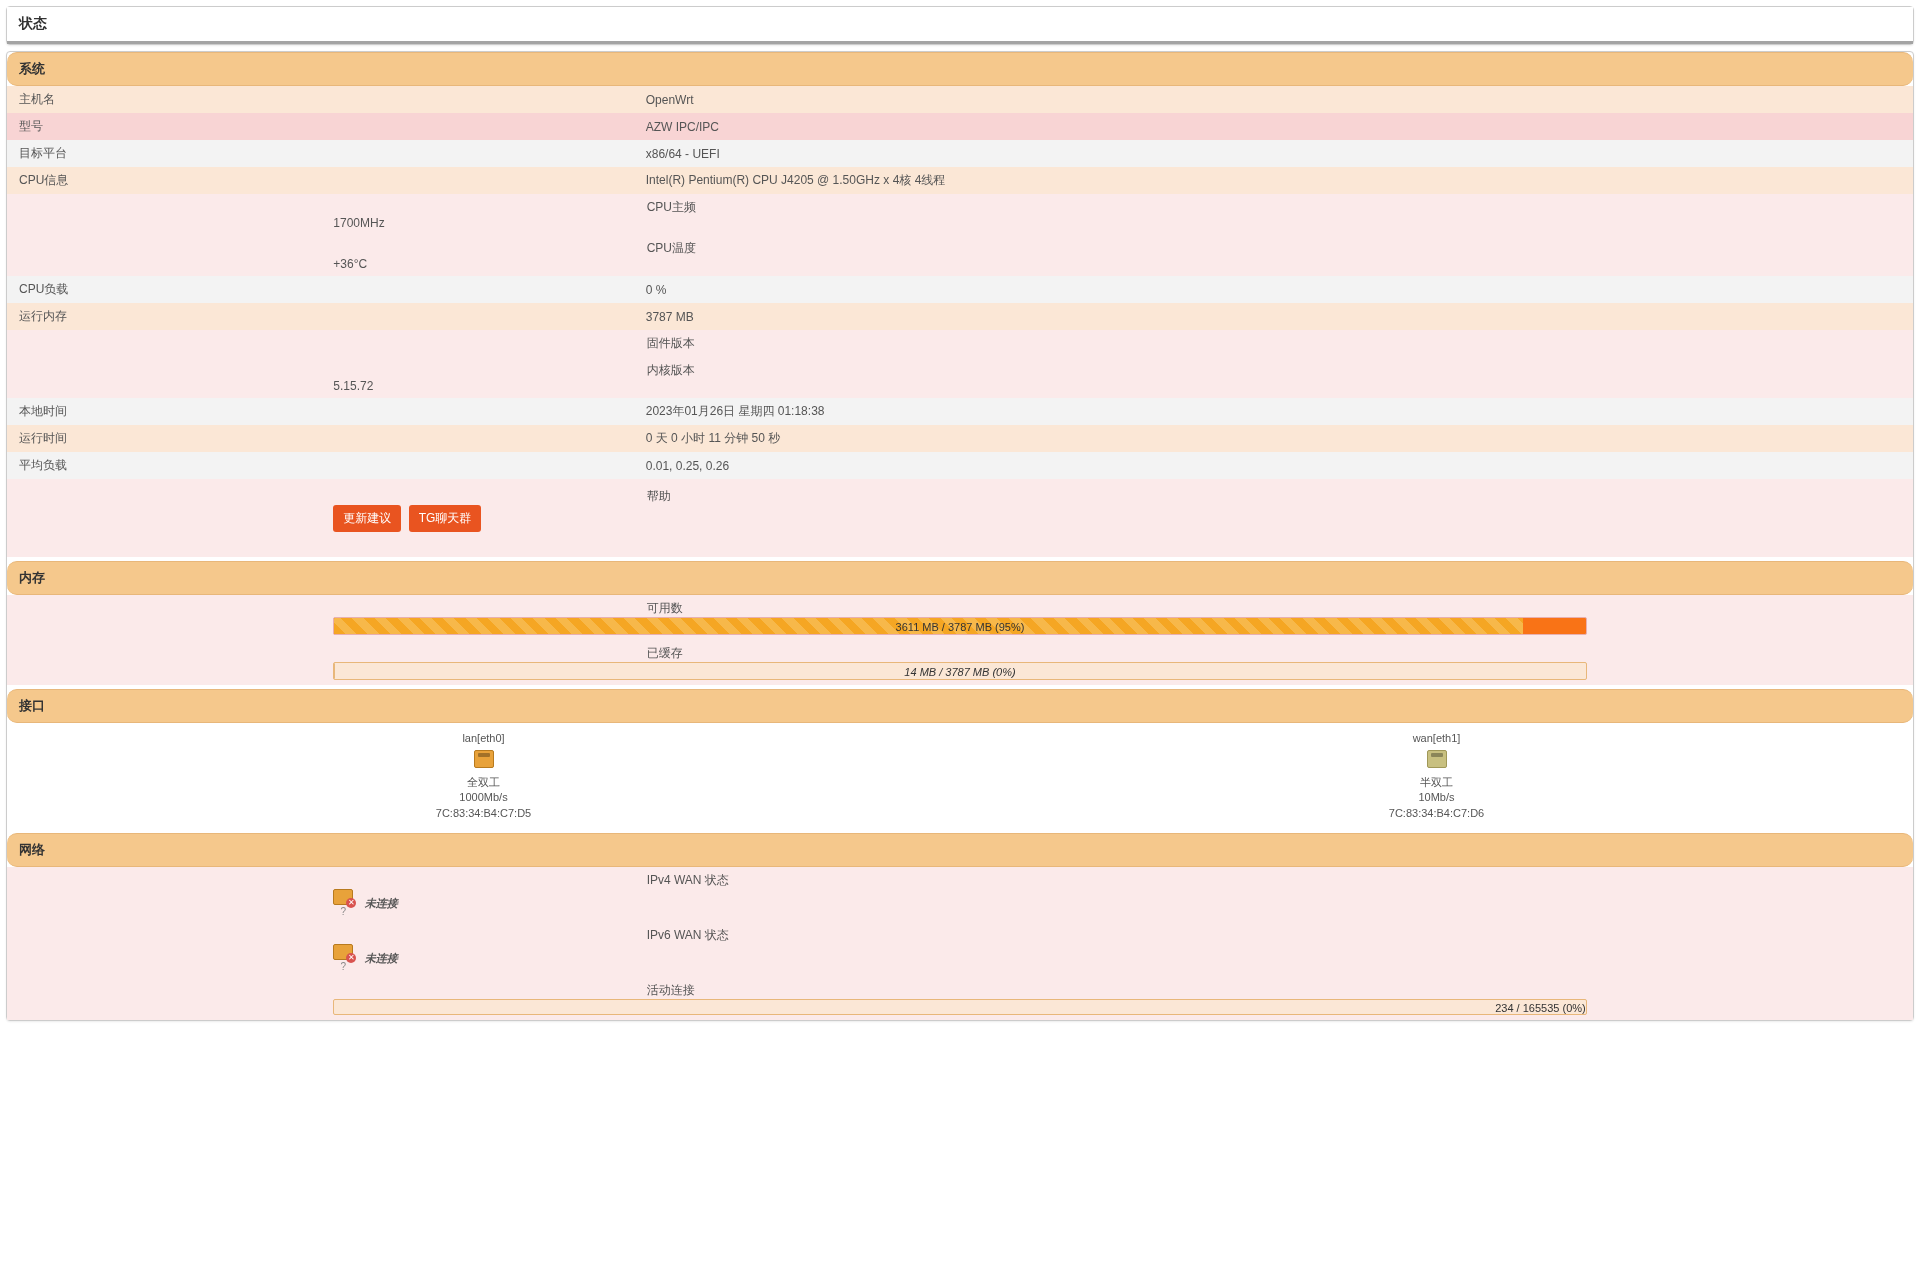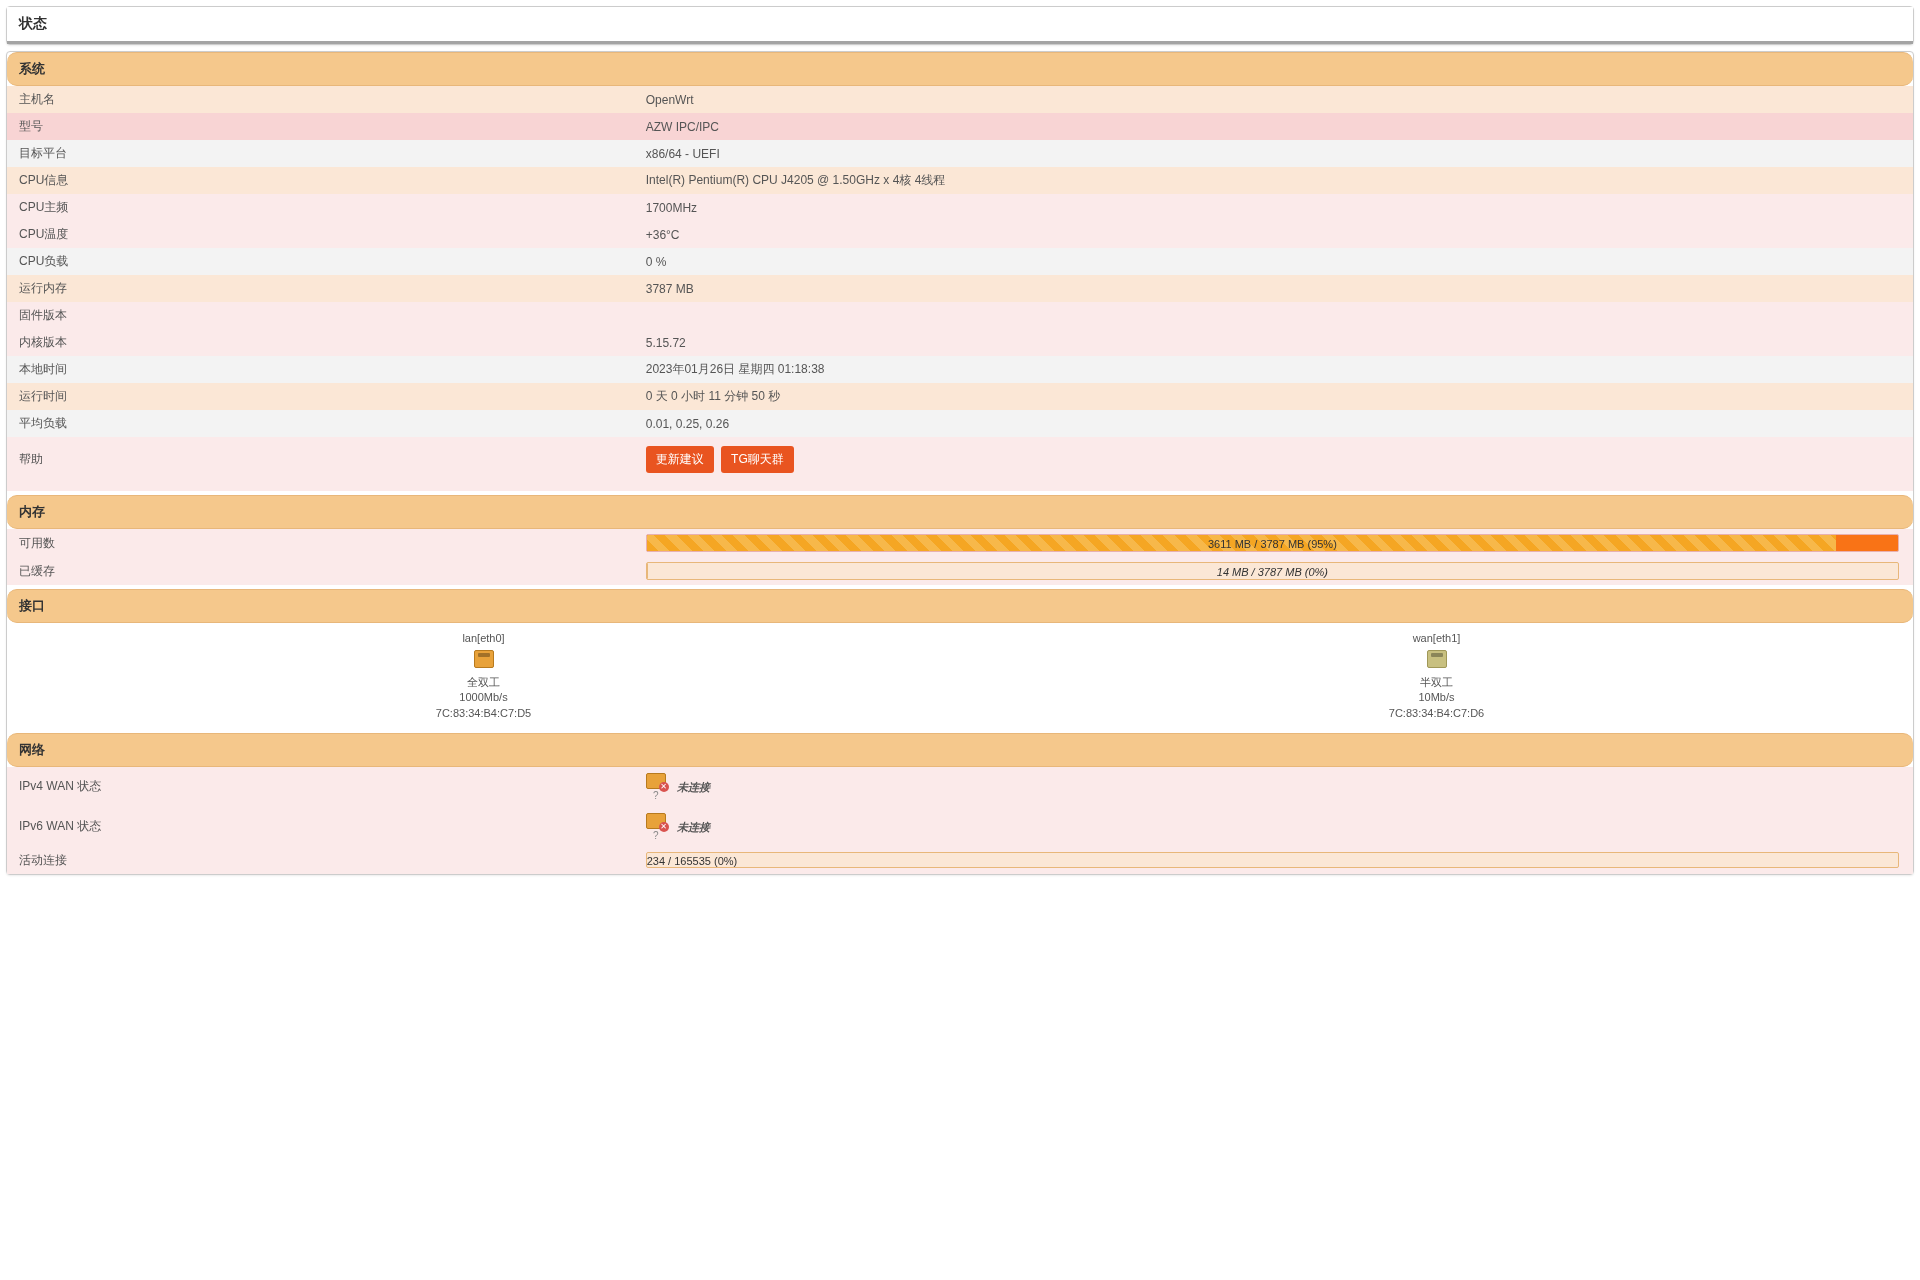--- a/index.html
+++ b/index.html
@@ -10,21 +10,21 @@
 
 .section-title { background: #f5c88c; color: #333; font-weight: bold; padding: 7px 12px; font-size: 13px; border-top: 1px solid #e8b77a; border-bottom: 1px solid #e8b77a; border-radius: 10px; }
 
 .row { display: flex; align-items: center; min-height: 27px; padding: 5px 12px; font-size: 12px; }
 .row-label { width: 33.3%; color: #555; }
 .row-value { width: 66.6%; color: #555; }
 
 .row.peach-light { background: #fbe7d6; }
 .row.pink-light { background: #f8d4d4; }
 .row.gray-light { background: #f3f3f3; }
-.row.pink-lighter { background: #fbeaea; }
+.row.pink-lighter { background: #fbeaea; flex-direction: column; }
 
 .btn { display: inline-block; background: #e95420; color: #fff; border: none; padding: 5px 10px; font-size: 12px; border-radius: 3px; cursor: pointer; margin-right: 4px; }
 
 .progress-bar { position: relative; width: 100%; height: 18px; background: #f97316; border: 1px solid #e8b0b0; border-radius: 2px; overflow: hidden; }
 .progress-fill { position: absolute; left: 0; top: 0; height: 100%; background: repeating-linear-gradient(45deg, #f5a623, #f5a623 8px, #f7b84a 8px, #f7b84a 16px); }
 .progress-fill.solid { background: #fbe7d6; border-right: 1px solid #e8b77a; }
 .progress-text { position: absolute; width: 100%; text-align: center; line-height: 18px; font-size: 11px; color: #333; z-index: 2; }
 
 .iface-container { display: flex; padding: 8px 0; }
 .iface-col { flex: 1; text-align: center; font-size: 11px; line-height: 1.4; color: #555; }
@@ -33,21 +33,21 @@
 .port-icon.orange { background: #e8a23a; border: 1px solid #b87a1e; }
 .port-icon.gray { background: #c8c080; border: 1px solid #a09858; }
 .port-icon::after { content: ""; position: absolute; top: 2px; left: 3px; right: 3px; height: 4px; background: rgba(0,0,0,0.3); border-radius: 1px; }
 
 .net-icon-wrap { display: inline-block; text-align: center; margin-right: 8px; vertical-align: middle; }
 .net-icon { width: 20px; height: 16px; background: #e8a23a; border: 1px solid #b87a1e; border-radius: 2px; position: relative; display: block; }
 .net-icon .x { position: absolute; right: -4px; bottom: -4px; width: 10px; height: 10px; background: #d9534f; border-radius: 50%; color: #fff; font-size: 8px; line-height: 10px; text-align: center; }
 .net-q { font-size: 10px; color: #888; margin-top: 1px; }
 .net-status-text { font-style: italic; font-weight: bold; font-size: 11px; color: #555; vertical-align: middle; }
 .conn-bar { position: relative; width: 100%; height: 16px; background: #fbe7d6; border: 1px solid #e8b77a; border-radius: 2px; }
-.conn-bar-text { position: absolute; width: 100%; text-align: left; line-height: 16px; font-size: 11px; color: #333; }
+.conn-bar-text { position: absolute; width: 100%; text-align: right; line-height: 16px; font-size: 11px; color: #333; }
 </style>
 </head>
 <body>
 
 <div class="panel">
   <div class="panel-header">状态</div>
 </div>
 
 <div class="panel">
 
@@ -97,21 +97,21 @@
     <div class="row-value">2023年01月26日 星期四 01:18:38</div>
   </div>
   <div class="row peach-light">
     <div class="row-label">运行时间</div>
     <div class="row-value">0 天 0 小时 11 分钟 50 秒</div>
   </div>
   <div class="row gray-light">
     <div class="row-label">平均负载</div>
     <div class="row-value">0.01, 0.25, 0.26</div>
   </div>
-  <div class="row pink-lighter" style="padding-top:9px;padding-bottom:18px;">
+  <div class="row pink-lighter" style="padding-top:9px;padding-bottom:25px;">
     <div class="row-label">帮助</div>
     <div class="row-value">
       <button class="btn">更新建议</button>
       <button class="btn">TG聊天群</button>
     </div>
   </div>
 
   <div style="height:4px;"></div>
   <div class="section-title">内存</div>
 

